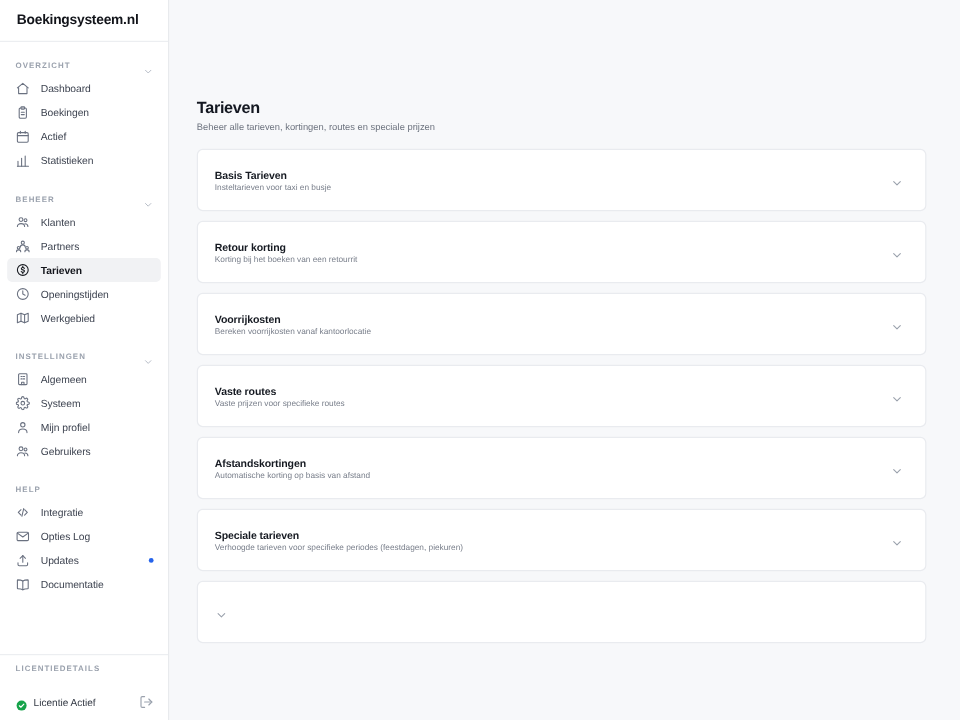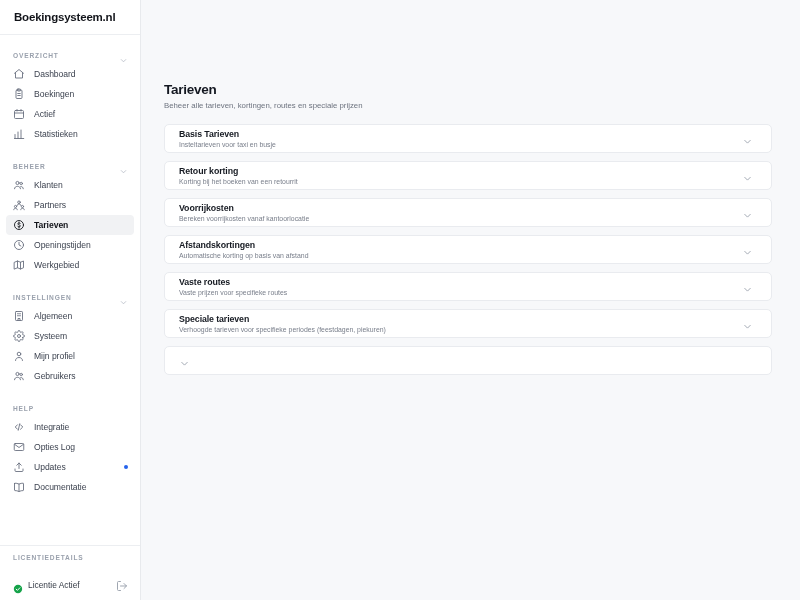--- a/index.html
+++ b/index.html
@@ -107,21 +107,21 @@
   }
   .page-sub {
     font-size: 7.8px; color: #6d737f;
     margin-bottom: 14px;
   }
   .cards { display: flex; flex-direction: column; gap: 1px; }
   .card {
     background: #ffffff;
     border: 1px solid #e9ebef;
     border-radius: 5px;
-    height: 29px;
+    height: 52px;
     margin-bottom: 7px;
     display: flex; align-items: center; justify-content: space-between;
     padding: 0 18px 0 14px;
     cursor: pointer;
   }
   .card-text { display: flex; flex-direction: column; gap: 2px; }
   .card-title {
     font-size: 8.8px; font-weight: bold; color: #161a22;
     letter-spacing: -0.1px;
   }
@@ -399,38 +399,38 @@
           <div class="card-text">
             <span class="card-title">Voorrijkosten</span>
             <span class="card-sub">Bereken voorrijkosten vanaf kantoorlocatie</span>
           </div>
           <span class="chev-card"><svg viewBox="0 0 24 24" width="11" height="11" fill="none" stroke="currentColor" stroke-width="2" stroke-linecap="round" stroke-linejoin="round">
               <polyline points="6 9.5 12 15.5 18 9.5"></polyline>
             </svg></span>
         </div>
         <div class="card">
           <div class="card-text">
+            <span class="card-title">Vaste routes</span>
+            <span class="card-sub">Vaste prijzen voor specifieke routes</span>
+          </div>
+          <span class="chev-card"><svg viewBox="0 0 24 24" width="11" height="11" fill="none" stroke="currentColor" stroke-width="2" stroke-linecap="round" stroke-linejoin="round">
+              <polyline points="6 9.5 12 15.5 18 9.5"></polyline>
+            </svg></span>
+        </div>
+        <div class="card">
+          <div class="card-text">
             <span class="card-title">Afstandskortingen</span>
             <span class="card-sub">Automatische korting op basis van afstand</span>
           </div>
           <span class="chev-card"><svg viewBox="0 0 24 24" width="11" height="11" fill="none" stroke="currentColor" stroke-width="2" stroke-linecap="round" stroke-linejoin="round">
               <polyline points="6 9.5 12 15.5 18 9.5"></polyline>
             </svg></span>
         </div>
         <div class="card">
           <div class="card-text">
-            <span class="card-title">Vaste routes</span>
-            <span class="card-sub">Vaste prijzen voor specifieke routes</span>
-          </div>
-          <span class="chev-card"><svg viewBox="0 0 24 24" width="11" height="11" fill="none" stroke="currentColor" stroke-width="2" stroke-linecap="round" stroke-linejoin="round">
-              <polyline points="6 9.5 12 15.5 18 9.5"></polyline>
-            </svg></span>
-        </div>
-        <div class="card">
-          <div class="card-text">
             <span class="card-title">Speciale tarieven</span>
             <span class="card-sub">Verhoogde tarieven voor specifieke periodes (feestdagen, piekuren)</span>
           </div>
           <span class="chev-card"><svg viewBox="0 0 24 24" width="11" height="11" fill="none" stroke="currentColor" stroke-width="2" stroke-linecap="round" stroke-linejoin="round">
               <polyline points="6 9.5 12 15.5 18 9.5"></polyline>
             </svg></span>
         </div>
         <div class="card">
           <span class="chev-card"><svg viewBox="0 0 24 24" width="11" height="11" fill="none" stroke="currentColor" stroke-width="2" stroke-linecap="round" stroke-linejoin="round">
               <polyline points="6 9.5 12 15.5 18 9.5"></polyline>

